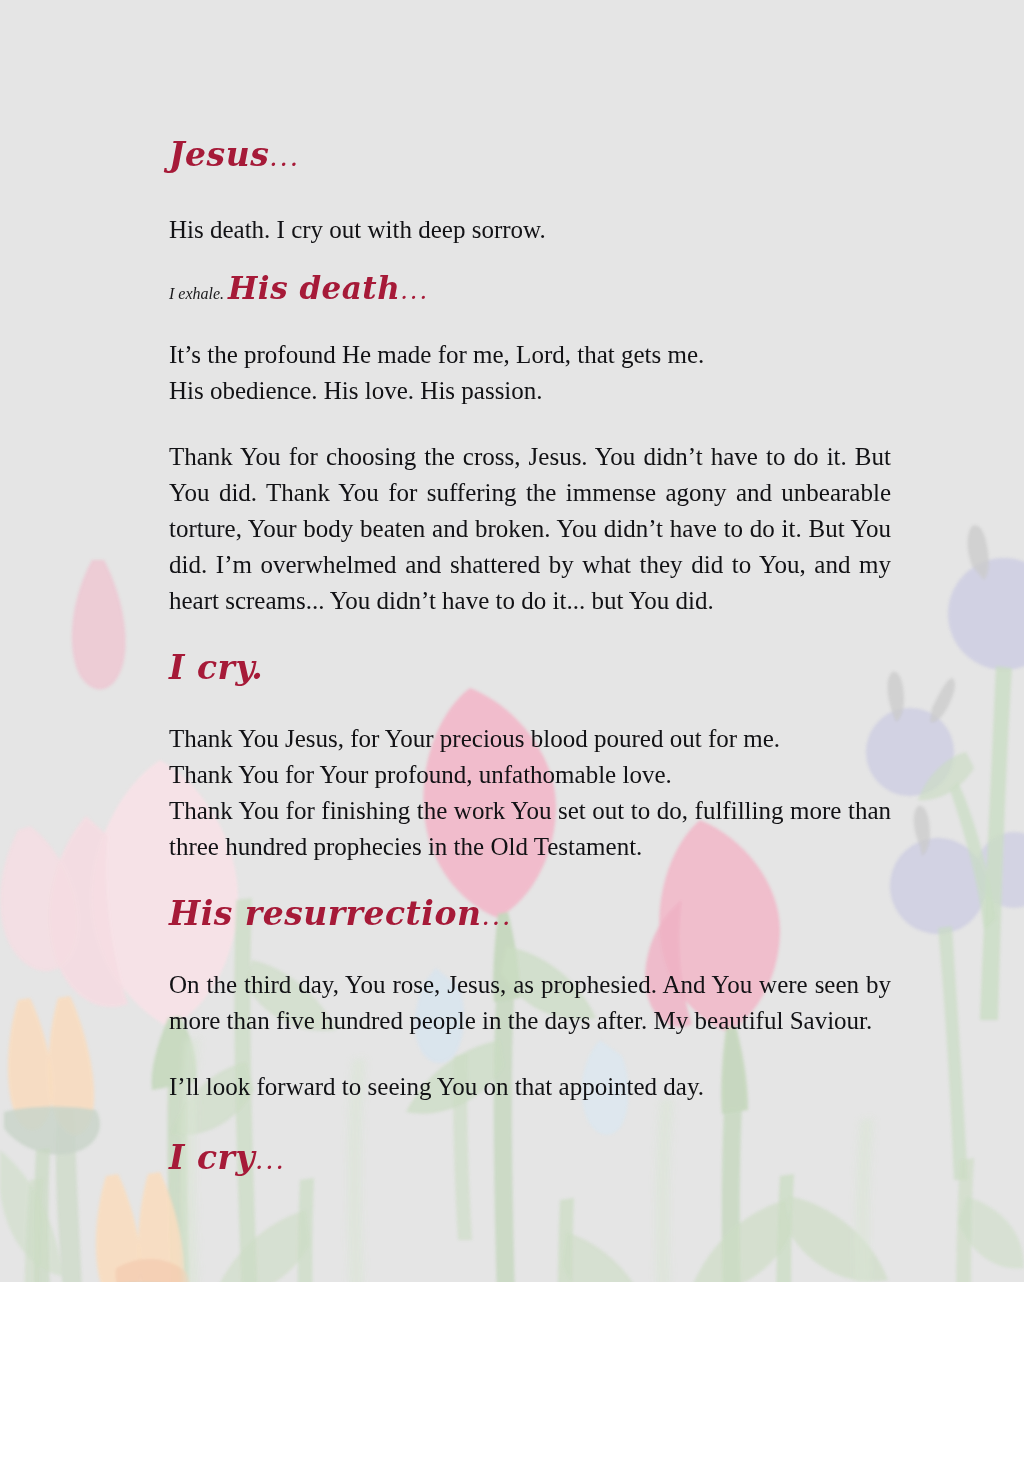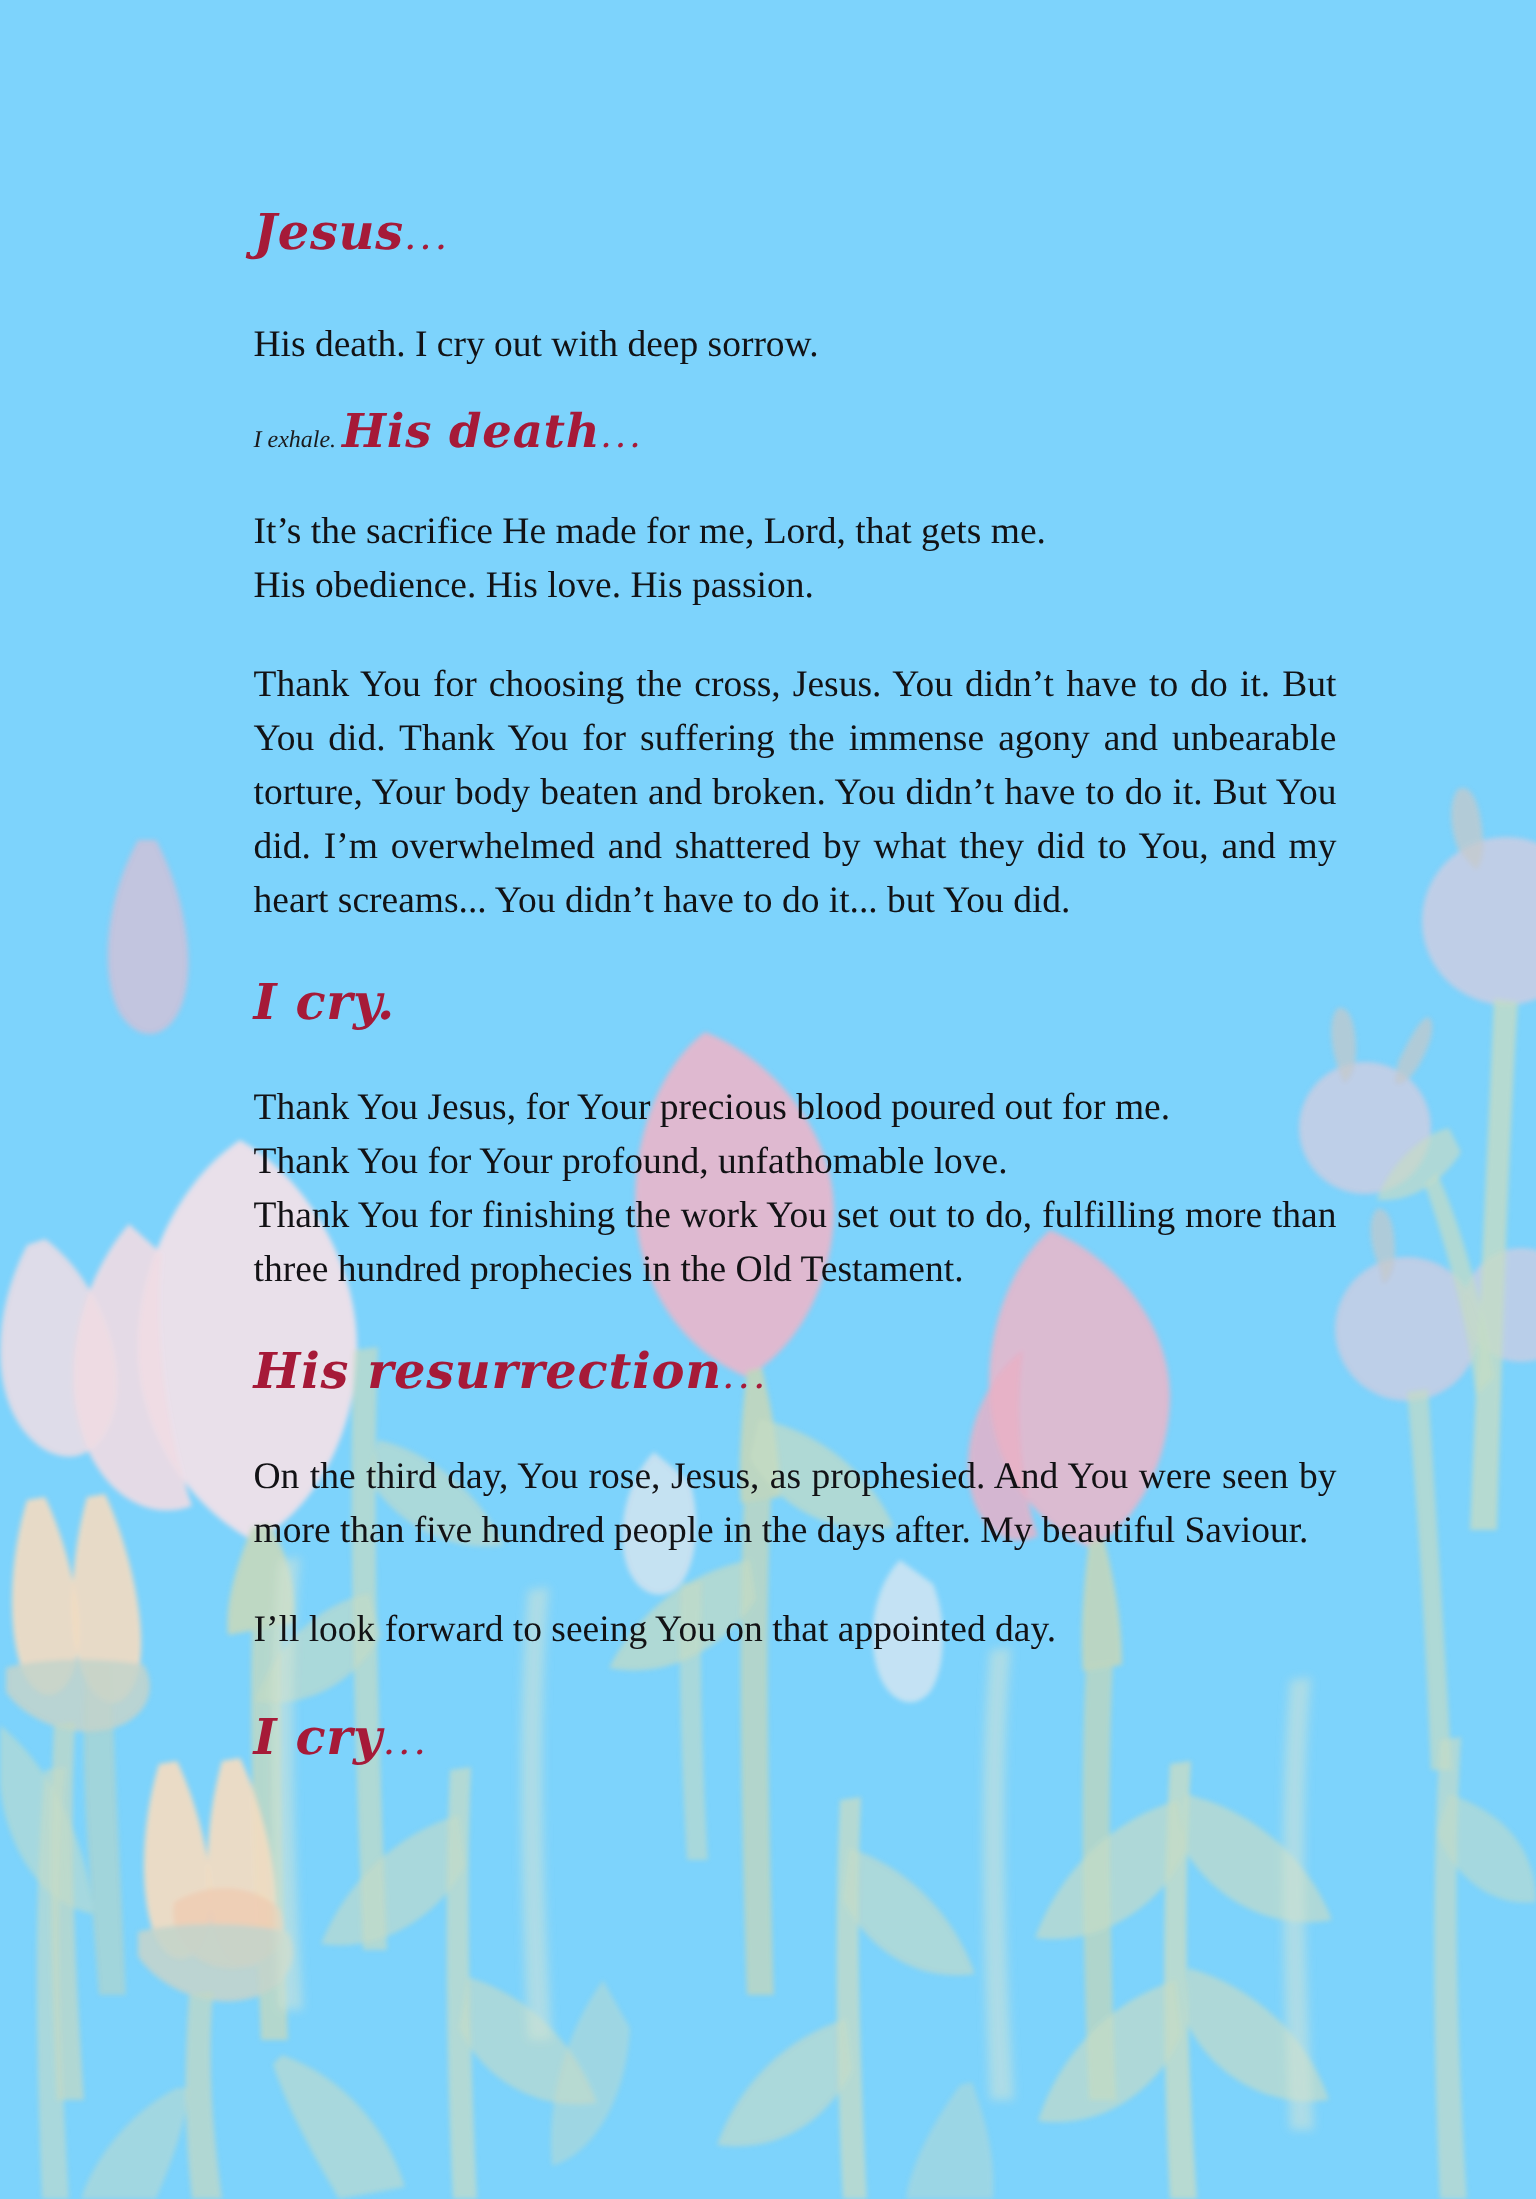--- a/index.html
+++ b/index.html
@@ -3,22 +3,22 @@
 <meta charset="utf-8">
 <style>
   html, body {
     margin: 0;
     padding: 0;
     background: #ffffff;
   }
   .page {
     position: relative;
     width: 1024px;
-    height: 1466px;
-    background: #7dd3fc;
+    height: 1282px;
+    background: #e5e5e5;
     overflow: hidden;
     font-family: "Liberation Serif", "DejaVu Serif", serif;
   }
 
   
   .art {
     position: absolute;
     inset: 0;
     width: 1024px;
     height: 1466px;
@@ -231,21 +231,21 @@
     <div class="sp-after-title"></div>
 
     <p class="body">His death. I cry out with deep sorrow.</p>
 
     <div class="sp-sm"></div>
 
     <p class="inline-head"><span class="lead">I exhale. </span><span class="accent">His death</span><span class="accent"><span class="dots">...</span></span></p>
 
     <div class="sp-md"></div>
 
-    <p class="body">It’s the sacrifice He made for me, Lord, that gets me.</p>
+    <p class="body">It’s the profound He made for me, Lord, that gets me.</p>
     <p class="body">His obedience. His love. His passion.</p>
 
     <div class="sp-md"></div>
 
     <p class="body just">Thank You for choosing the cross, Jesus. You didn’t have to do it. But You did. Thank You for suffering the immense agony and unbearable torture, Your body beaten and broken. You didn’t have to do it. But You did. I’m overwhelmed and shattered by what they did to You, and my heart screams... You didn’t have to do it... but You did.</p>
 
     <div class="sp-md"></div>
 
     <h2 class="script-head">I cry.</h2>
 

